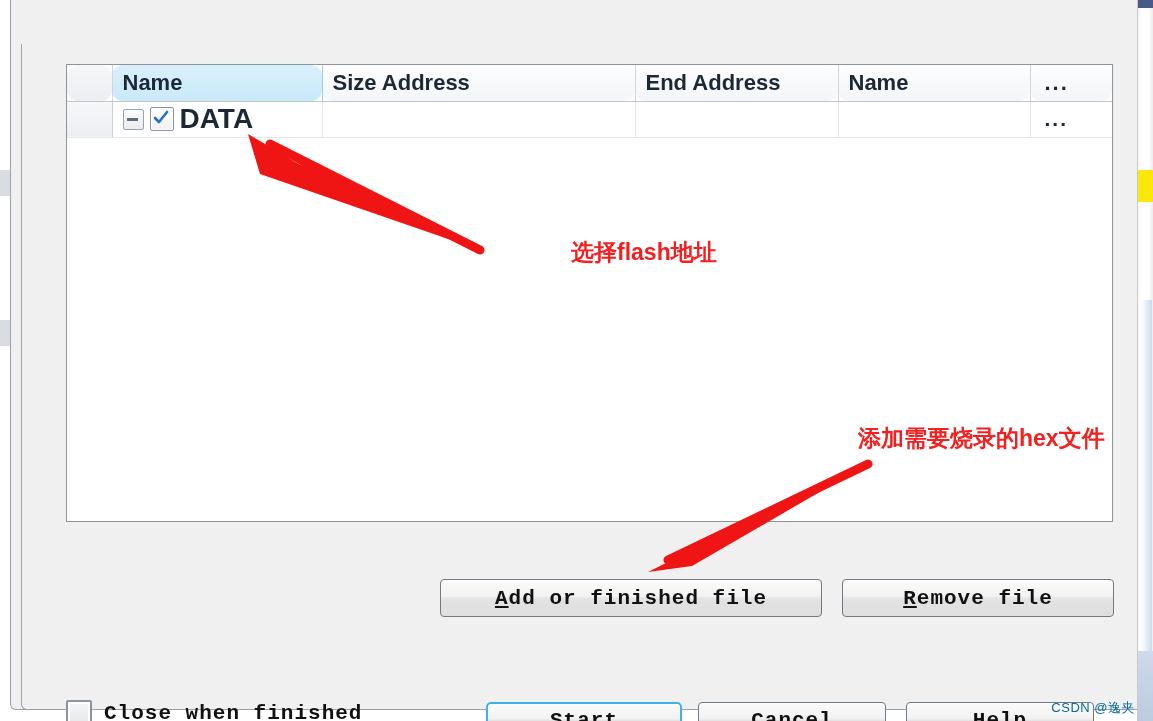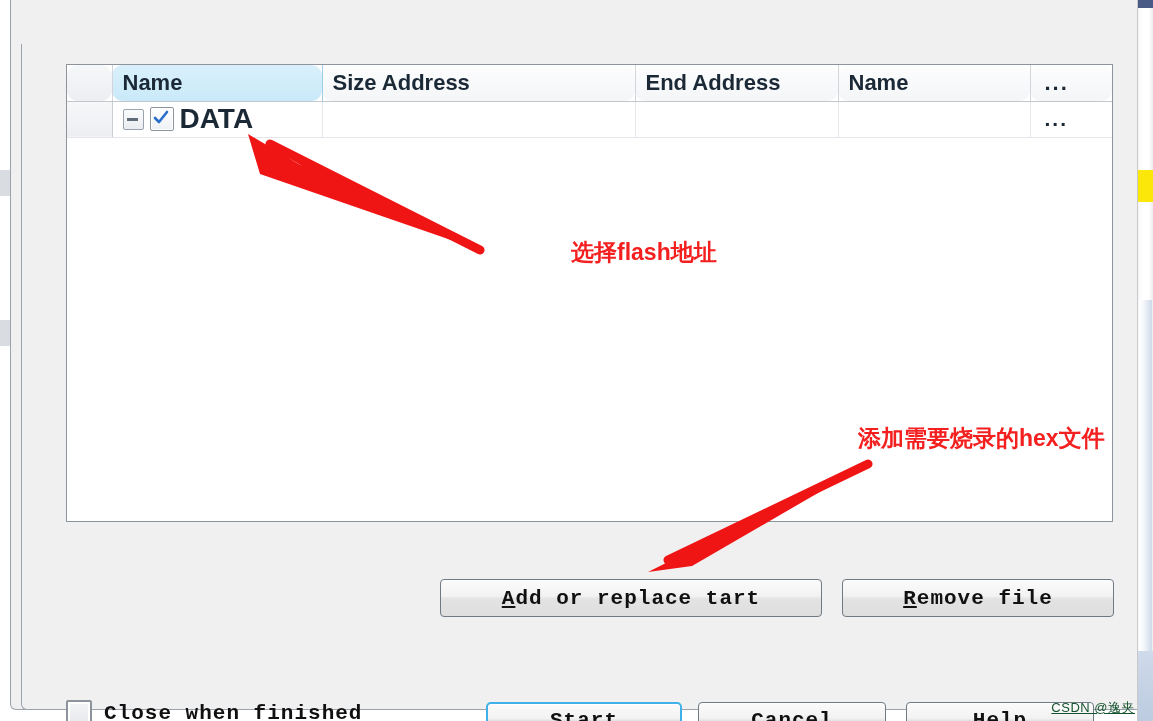--- a/index.html
+++ b/index.html
@@ -320,24 +320,23 @@
     position: absolute; left: 0; width: 10px; height: 26px;
     background: #d9dde2;
   }
 
   
   #watermark {
     position: absolute;
     right: 18px;
     bottom: 4px;
     font-size: 13px;
-    color: #14532d;
+    color: #0369a1;
     white-space: nowrap;
     letter-spacing: 0.5px;
-    text-decoration: underline;
   }
 </style>
 </head>
 <body>
 
 <div id="left-strip">
   <div class="left-tick" style="top:170px"></div>
   <div class="left-tick" style="top:320px"></div>
 </div>
 
@@ -399,21 +398,21 @@
               <span class="dots-glyph">...</span>
             </td>
           </tr>
 
         </tbody>
       </table>
     </div>
 
     <div class="btn" id="btn-add">
       <u>A</u>
-        <span>dd or replace tart</span>
+        <span>dd or finished file</span>
     </div>
     <div class="btn" id="btn-remove">
       <u>R</u>
         <span>emove file</span>
     </div>
 
     <div id="close-when-finished">
       <span id="cwf-box"></span>
       <span id="cwf-label">Close when finished</span>
     </div>

